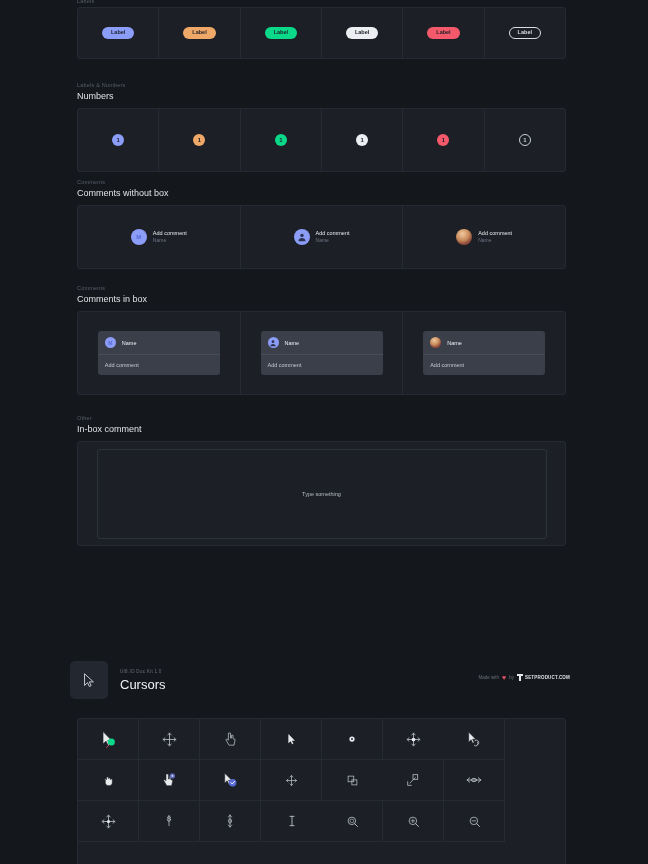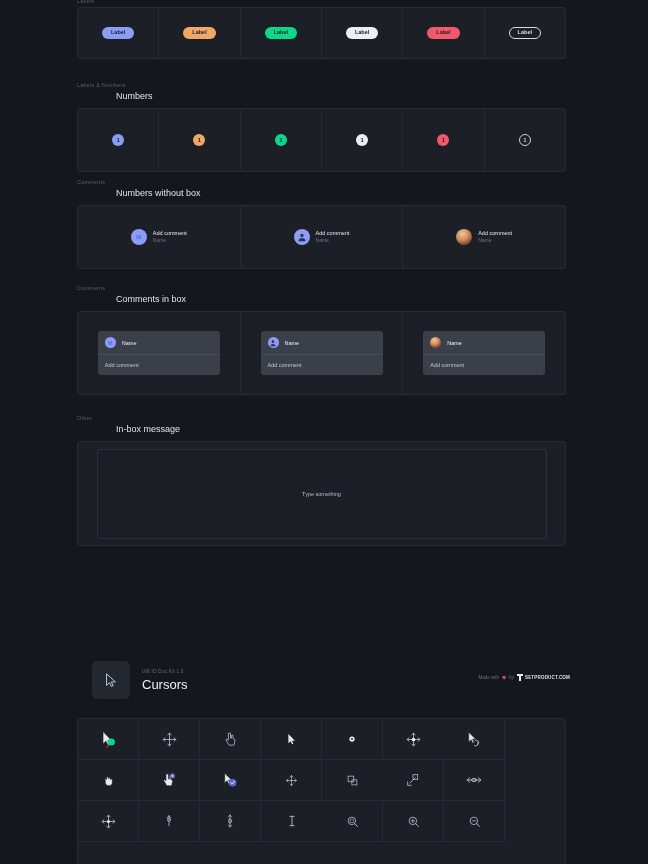--- a/index.html
+++ b/index.html
@@ -12,21 +12,21 @@
   }
   .page { position: relative; width: 648px; height: 864px; }
 
   
   .sec-eyebrow {
     font-size: 5.5px; color: #585e69; letter-spacing: .2px;
     margin-left: 77px; margin-bottom: 3px;
   }
   .sec-title {
     font-size: 9px; color: #dfe2e6; font-weight: 400;
-    margin-left: 116px; margin-bottom: 7px;
+    margin-left: 77px; margin-bottom: 7px;
   }
 
   
   .panel {
     margin-left: 77px;
     width: 489px;
     background: #1c2026;
     border: 1px solid #262b33;
     border-radius: 3px;
     display: flex;
@@ -197,21 +197,21 @@
           <span class="numdot" style="background:#f4596b">1</span>
         </div>
       <div class="cell">
           <span class="numdot numdot-outline">1</span>
         </div>
     </div>
   </div>
 
   <div style="position:absolute;top:179px;left:0;width:648px;">
     <div class="sec-eyebrow">Comments</div>
-    <div class="sec-title">Numbers without box</div>
+    <div class="sec-title">Comments without box</div>
     <div class="panel cwb-panel">
       <div class="cell">
         <div class="cwb-inner">
           <span class="avatar av-blue">M</span>
           <span class="cwb-text">
             <span class="cwb-title" style="display:block">Add comment</span>
             <span class="cwb-sub" style="display:block">Name</span>
           </span>
         </div>
       </div>
@@ -275,27 +275,27 @@
             <span class="cbox-name">Name</span>
           </div>
           <div class="cbox-body">Add comment</div>
         </div>
       </div>
     </div>
   </div>
 
   <div style="position:absolute;top:415px;left:0;width:648px;">
     <div class="sec-eyebrow">Other</div>
-    <div class="sec-title">In-box message</div>
+    <div class="sec-title">In-box comment</div>
     <div class="msg-panel">
       <div class="msg-inner">Type something</div>
     </div>
   </div>
 
-  <div style="position:absolute;top:661px;left:0;width:524px;padding-left:22px;">
+  <div style="position:absolute;top:661px;left:0;width:524px;">
     <div class="ch-wrap">
       <div class="ch-box">
         <svg width="17" height="17" viewBox="0 0 24 24">
           <path d="M5 2.5 L5 19 L9.2 15 L11.8 20.5 L14.3 19.3 L11.7 14 L17.5 14 Z" fill="none" stroke="#c3c8d1" stroke-width="1.4" stroke-linejoin="round"></path>
         </svg>
       </div>
       <div>
         <div class="ch-eyebrow">UI8.IO Doc Kit 1.0</div>
         <div class="ch-title">Cursors</div>
       </div>

